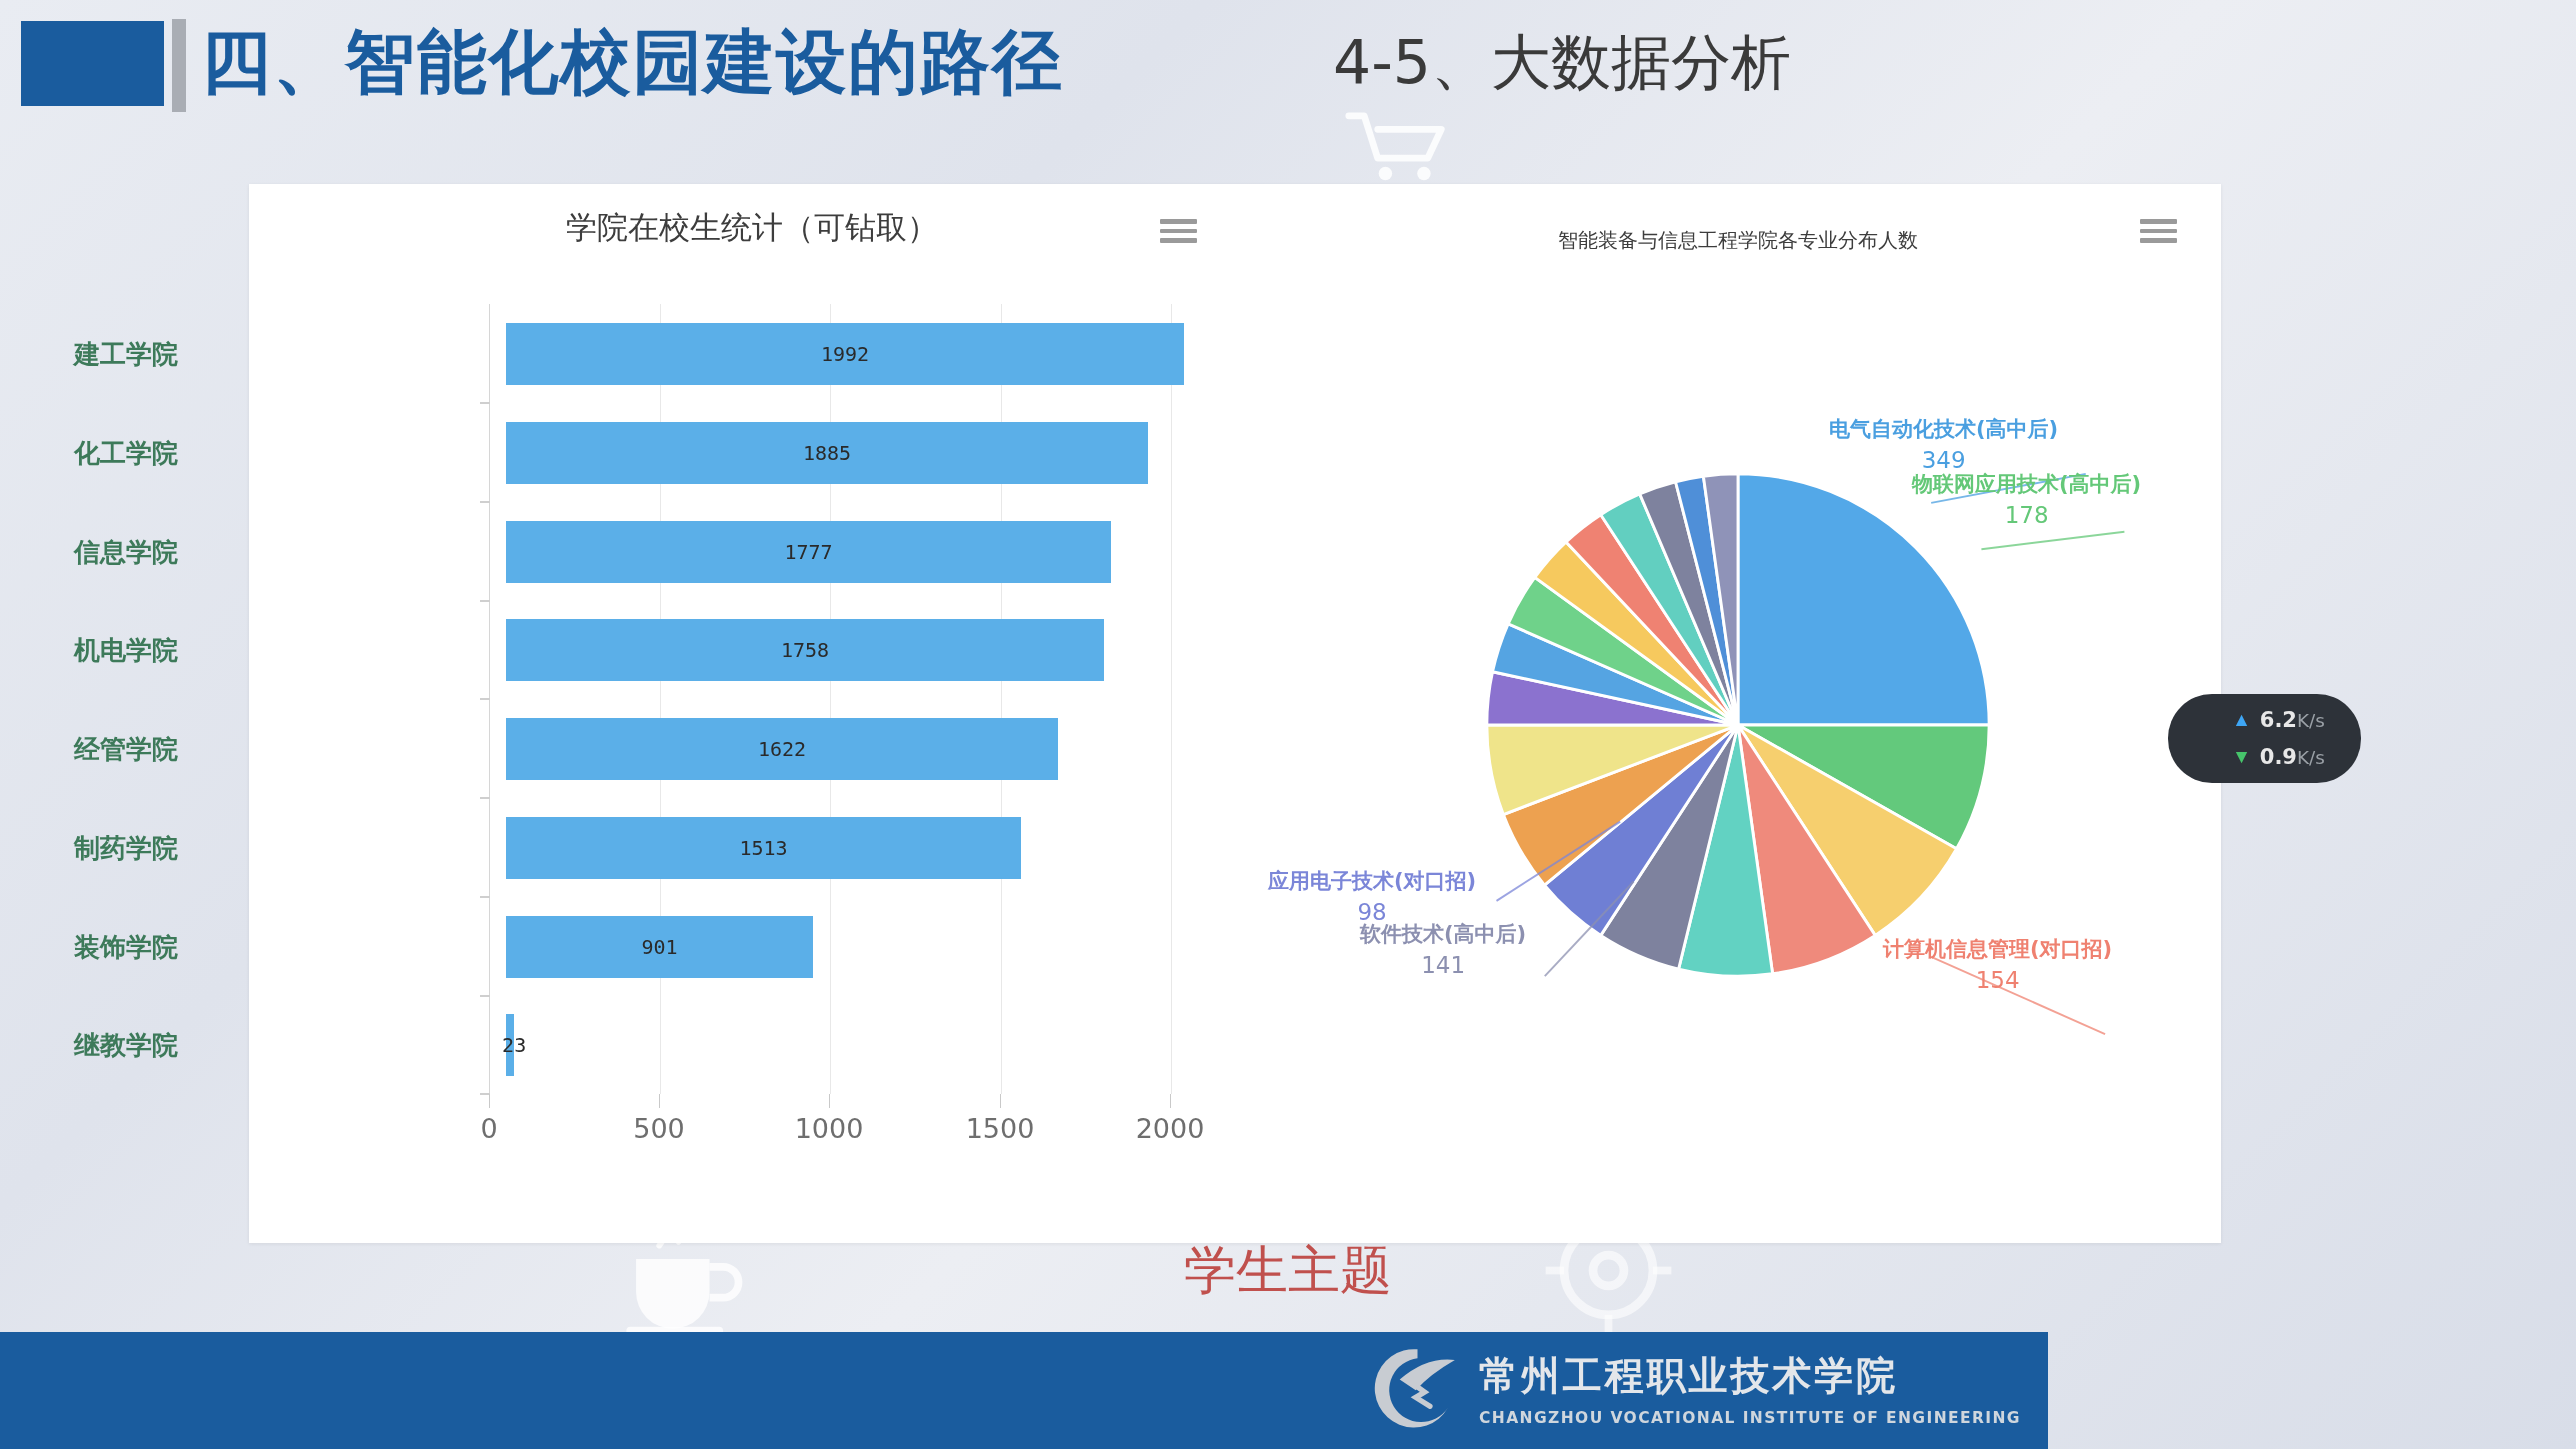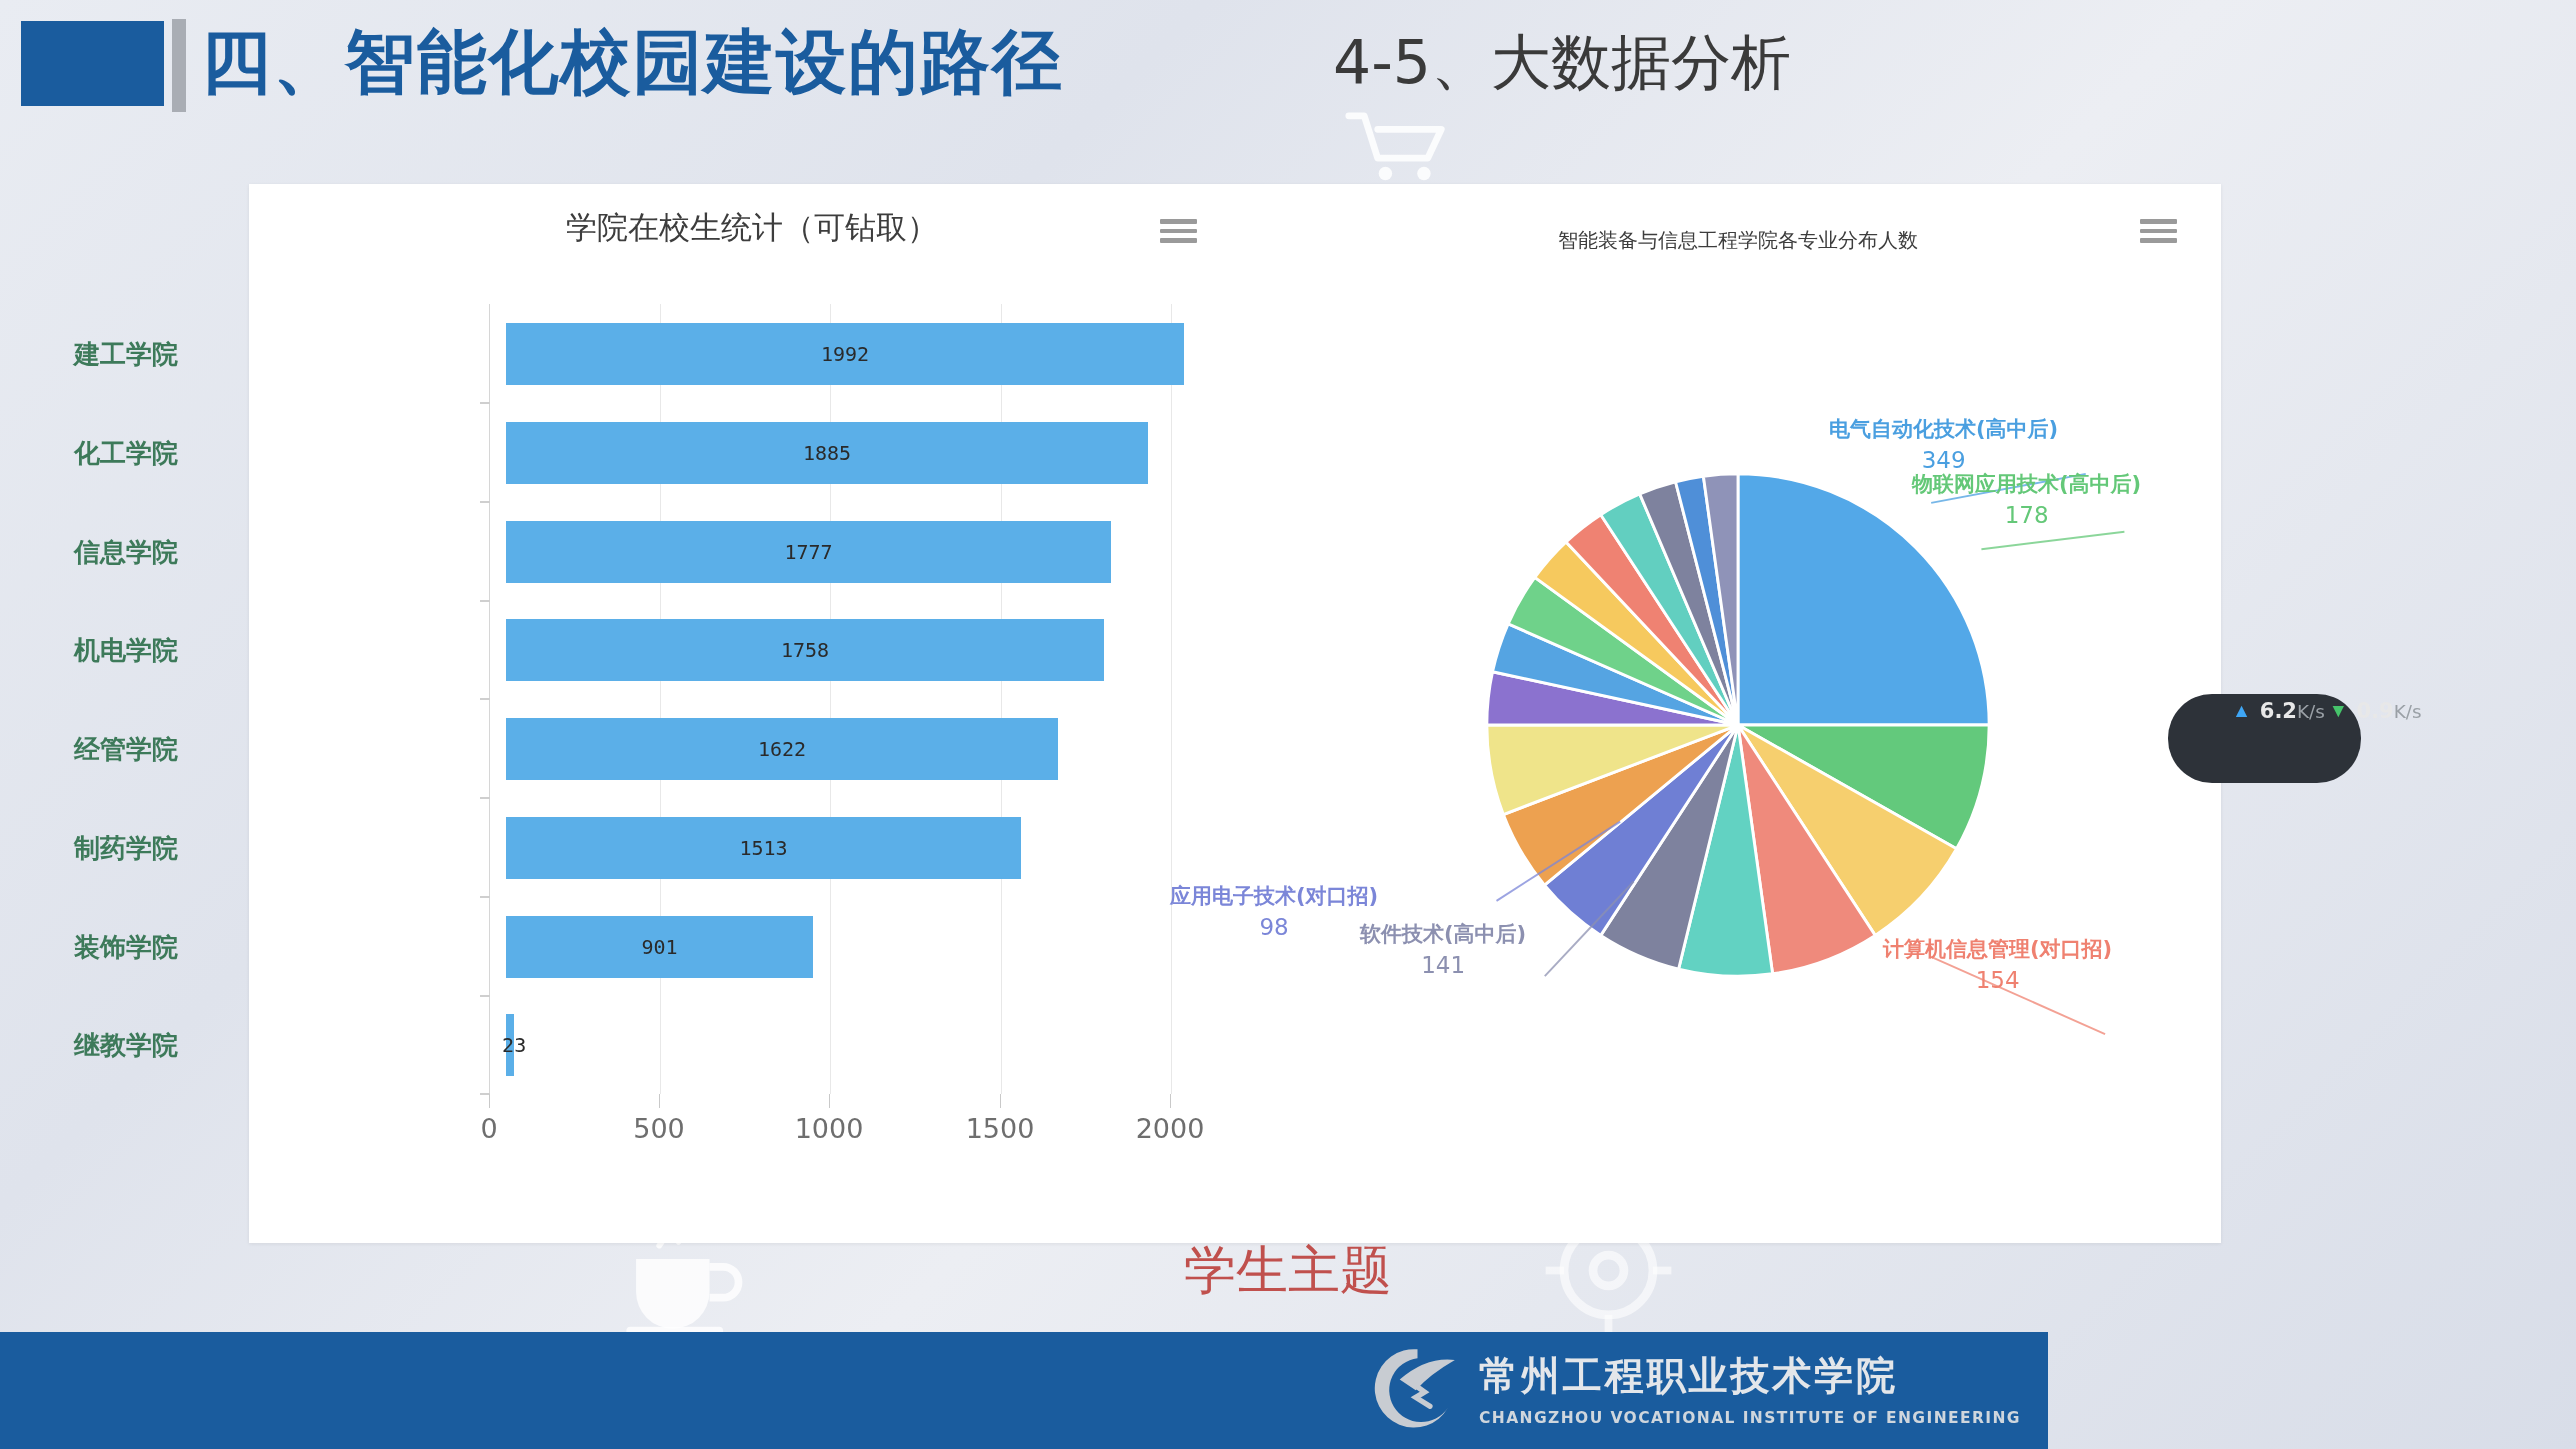--- a/index.html
+++ b/index.html
@@ -96,21 +96,21 @@
   .pl{position:absolute;font-size:21px;font-weight:bold;white-space:nowrap;
       font-family:"DejaVu Sans","Liberation Sans",sans-serif;}
   .pl .num{display:block;font-weight:normal;font-size:23px;text-align:center;margin-top:3.9px;
       font-family:"DejaVu Sans","Liberation Sans",sans-serif;}
   
   .netw{
     position:absolute;left:2168px;top:694px;width:193px;height:89px;
     background:#2d3239;border-radius:44px;display:flex;align-items:center;
   }
   .net-rows{position:absolute;left:64px;top:0;height:89px;
-    display:flex;flex-direction:row;justify-content:center;gap:3.9px;}
+    display:flex;flex-direction:column;justify-content:center;gap:3.9px;}
   .net-row{display:flex;align-items:center;gap:8.7px;height:33px;}
   .net-arrow{font-size:19.3px;line-height:1;}
   .net-up{color:#3ea6f5;}
   .net-dn{color:#46c46b;}
   .net-txt{font-size:21px;color:#e8e8e8;font-weight:bold;
     font-family:"DejaVu Sans","Liberation Sans",sans-serif;}
   .net-txt .u{color:#9aa0a6;font-weight:normal;font-size:18.4px;}
   .gauge{
     position:absolute;left:2123px;top:676px;width:124px;height:124px;
     border-radius:50%;background:#2d3239;
@@ -303,21 +303,21 @@
           </svg>
       </div>
     </div>
   </div>
 
   <div id="pie-callouts">
       <div class="pl" style="left: 1829px; top: 415px; color: rgb(74, 159, 224);"><span>电气自动化技术(高中后)</span><span class="num">349</span></div>
       <div class="pl" style="left: 1912px; top: 470px; color: rgb(100, 200, 120);"><span>物联网应用技术(高中后)</span><span class="num">178</span></div>
       <div class="pl" style="left: 1883px; top: 935px; color: rgb(239, 129, 112);"><span>计算机信息管理(对口招)</span><span class="num">154</span></div>
       <div class="pl" style="left: 1360px; top: 920px; color: rgb(140, 144, 176);"><span>软件技术(高中后)</span><span class="num">141</span></div>
-      <div class="pl" style="left: 1170px; top: 867px; color: rgb(123, 134, 216); margin-top: 15px;"><span>应用电子技术(对口招)</span><span class="num">98</span></div>
+      <div class="pl" style="left: 1268px; top: 867px; color: rgb(123, 134, 216);"><span>应用电子技术(对口招)</span><span class="num">98</span></div>
     </div>
 
   <div class="netw">
     <div class="net-rows">
       <div class="net-row">
         <span class="net-arrow net-up">▲</span>
         <span class="net-txt"><span>6.2</span><span class="u">K/s</span></span>
       </div>
       <div class="net-row">
         <span class="net-arrow net-dn">▼</span>

